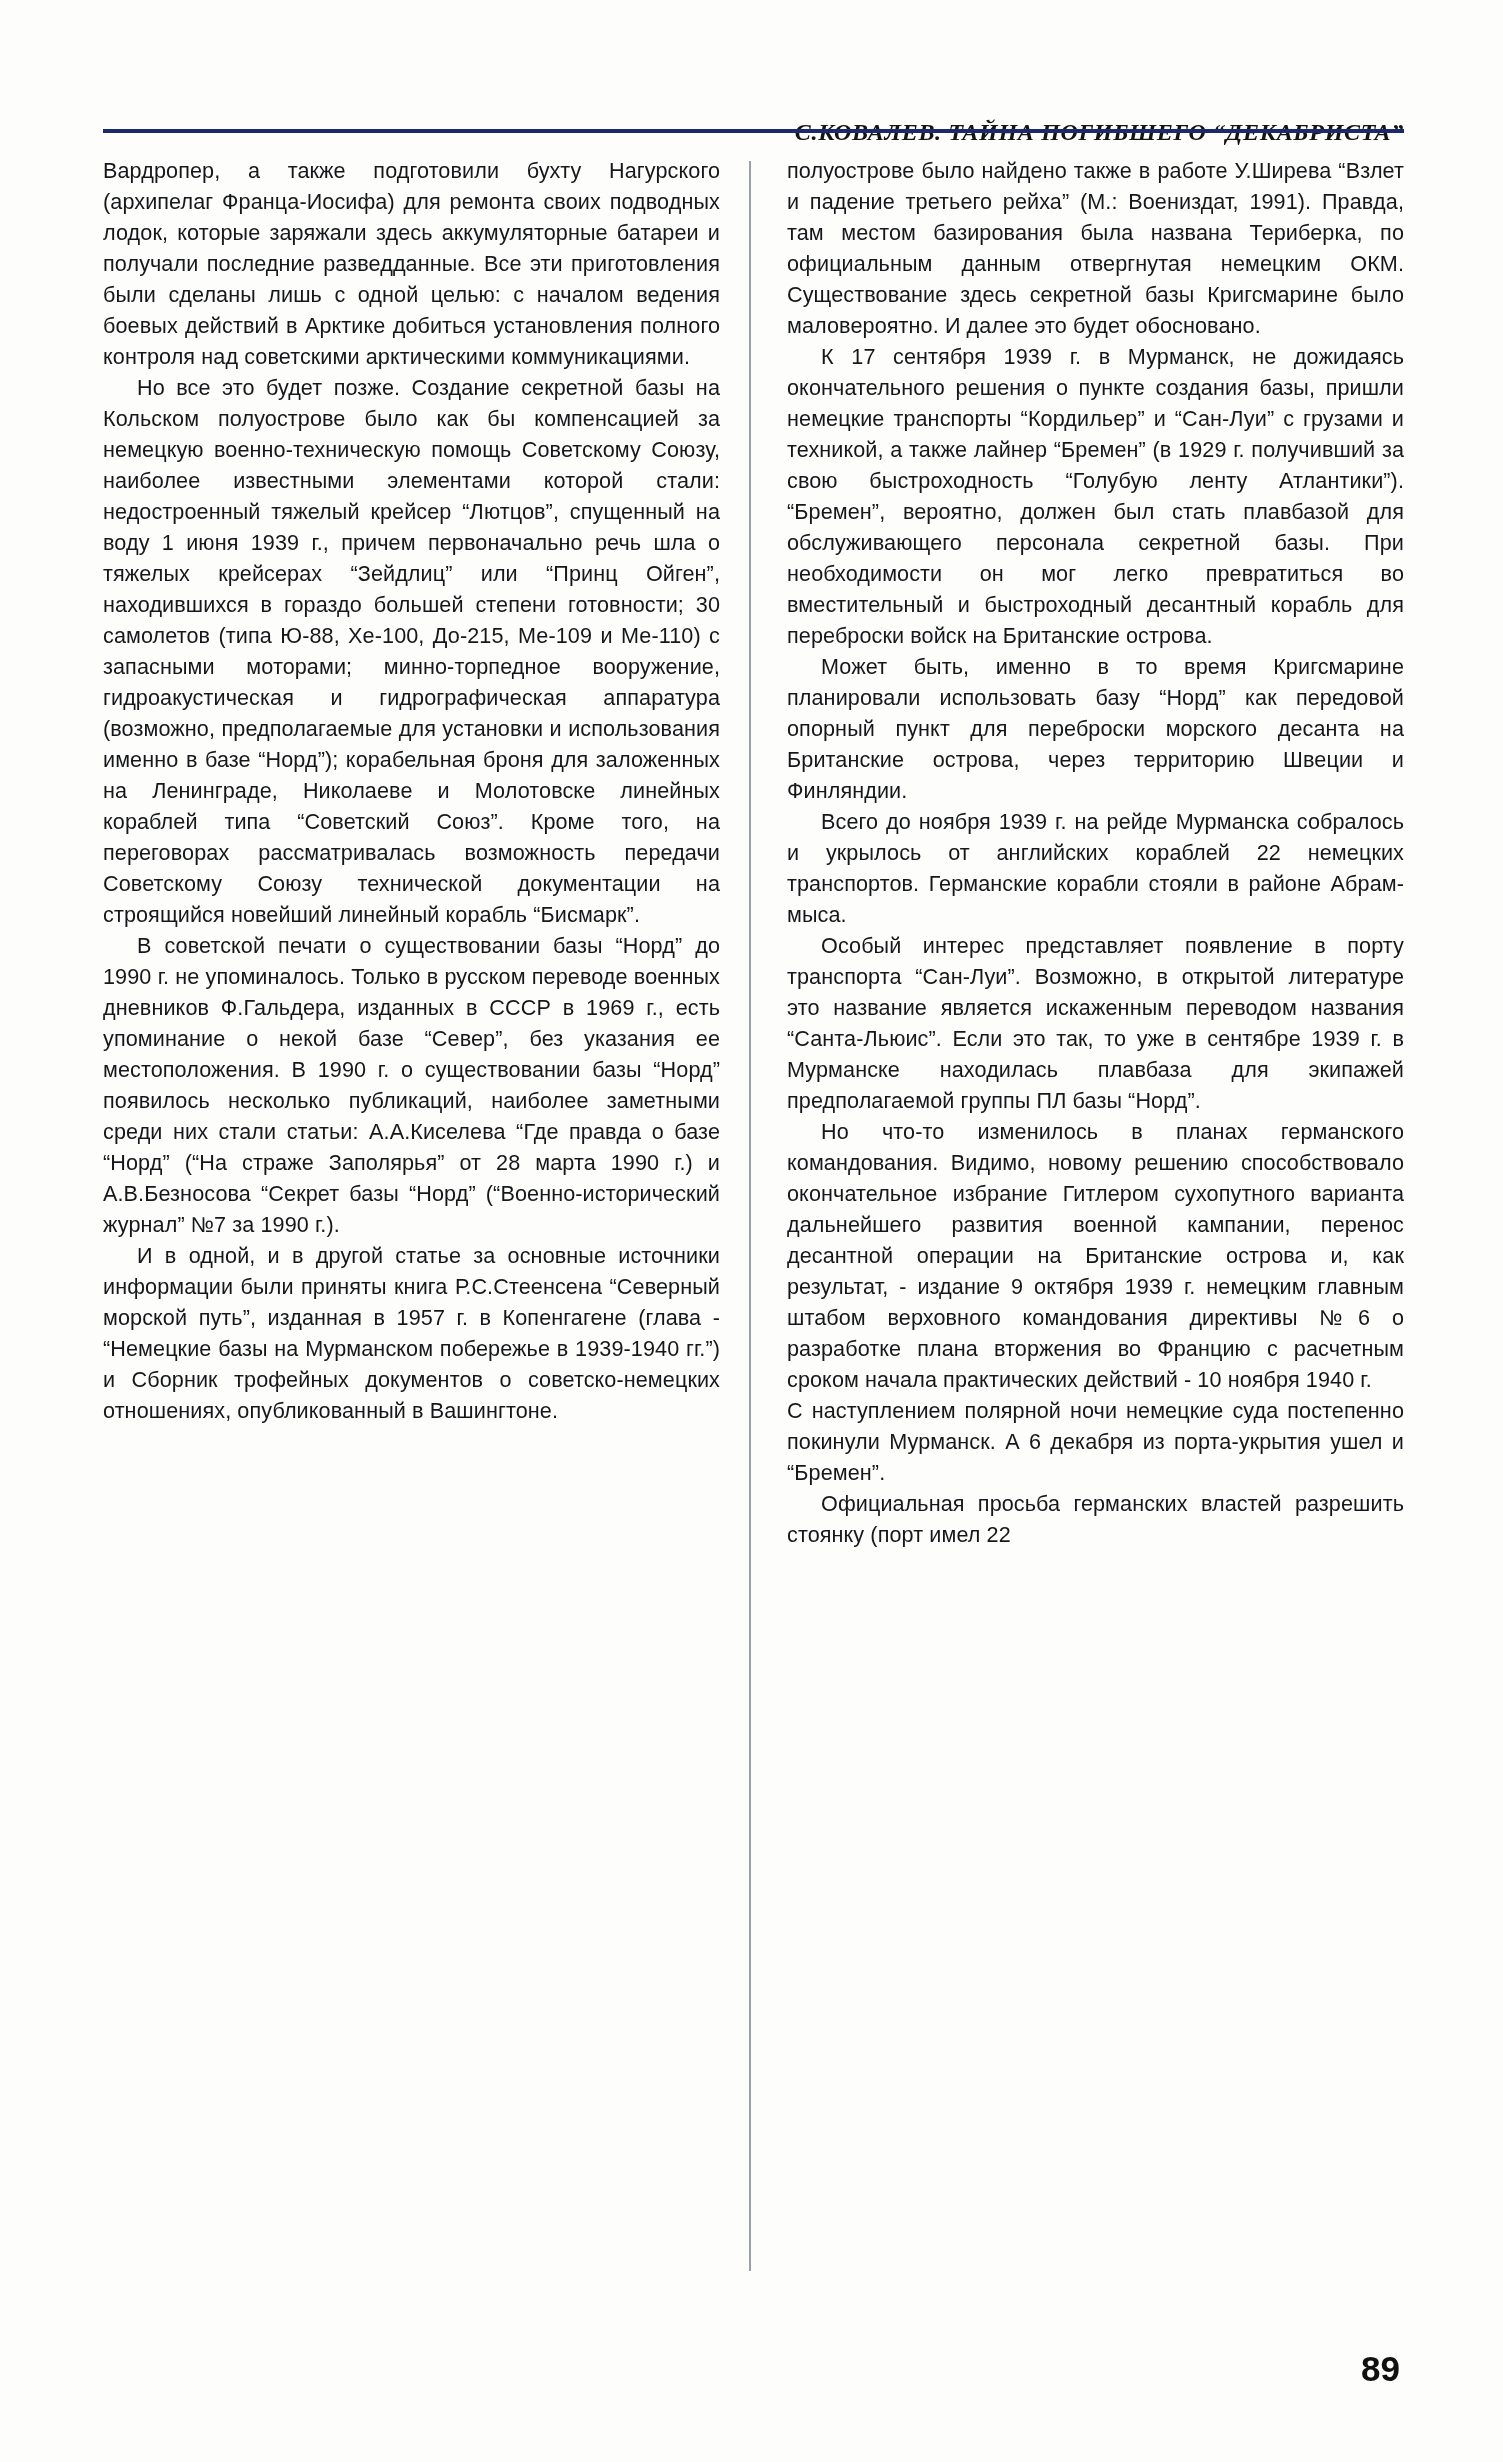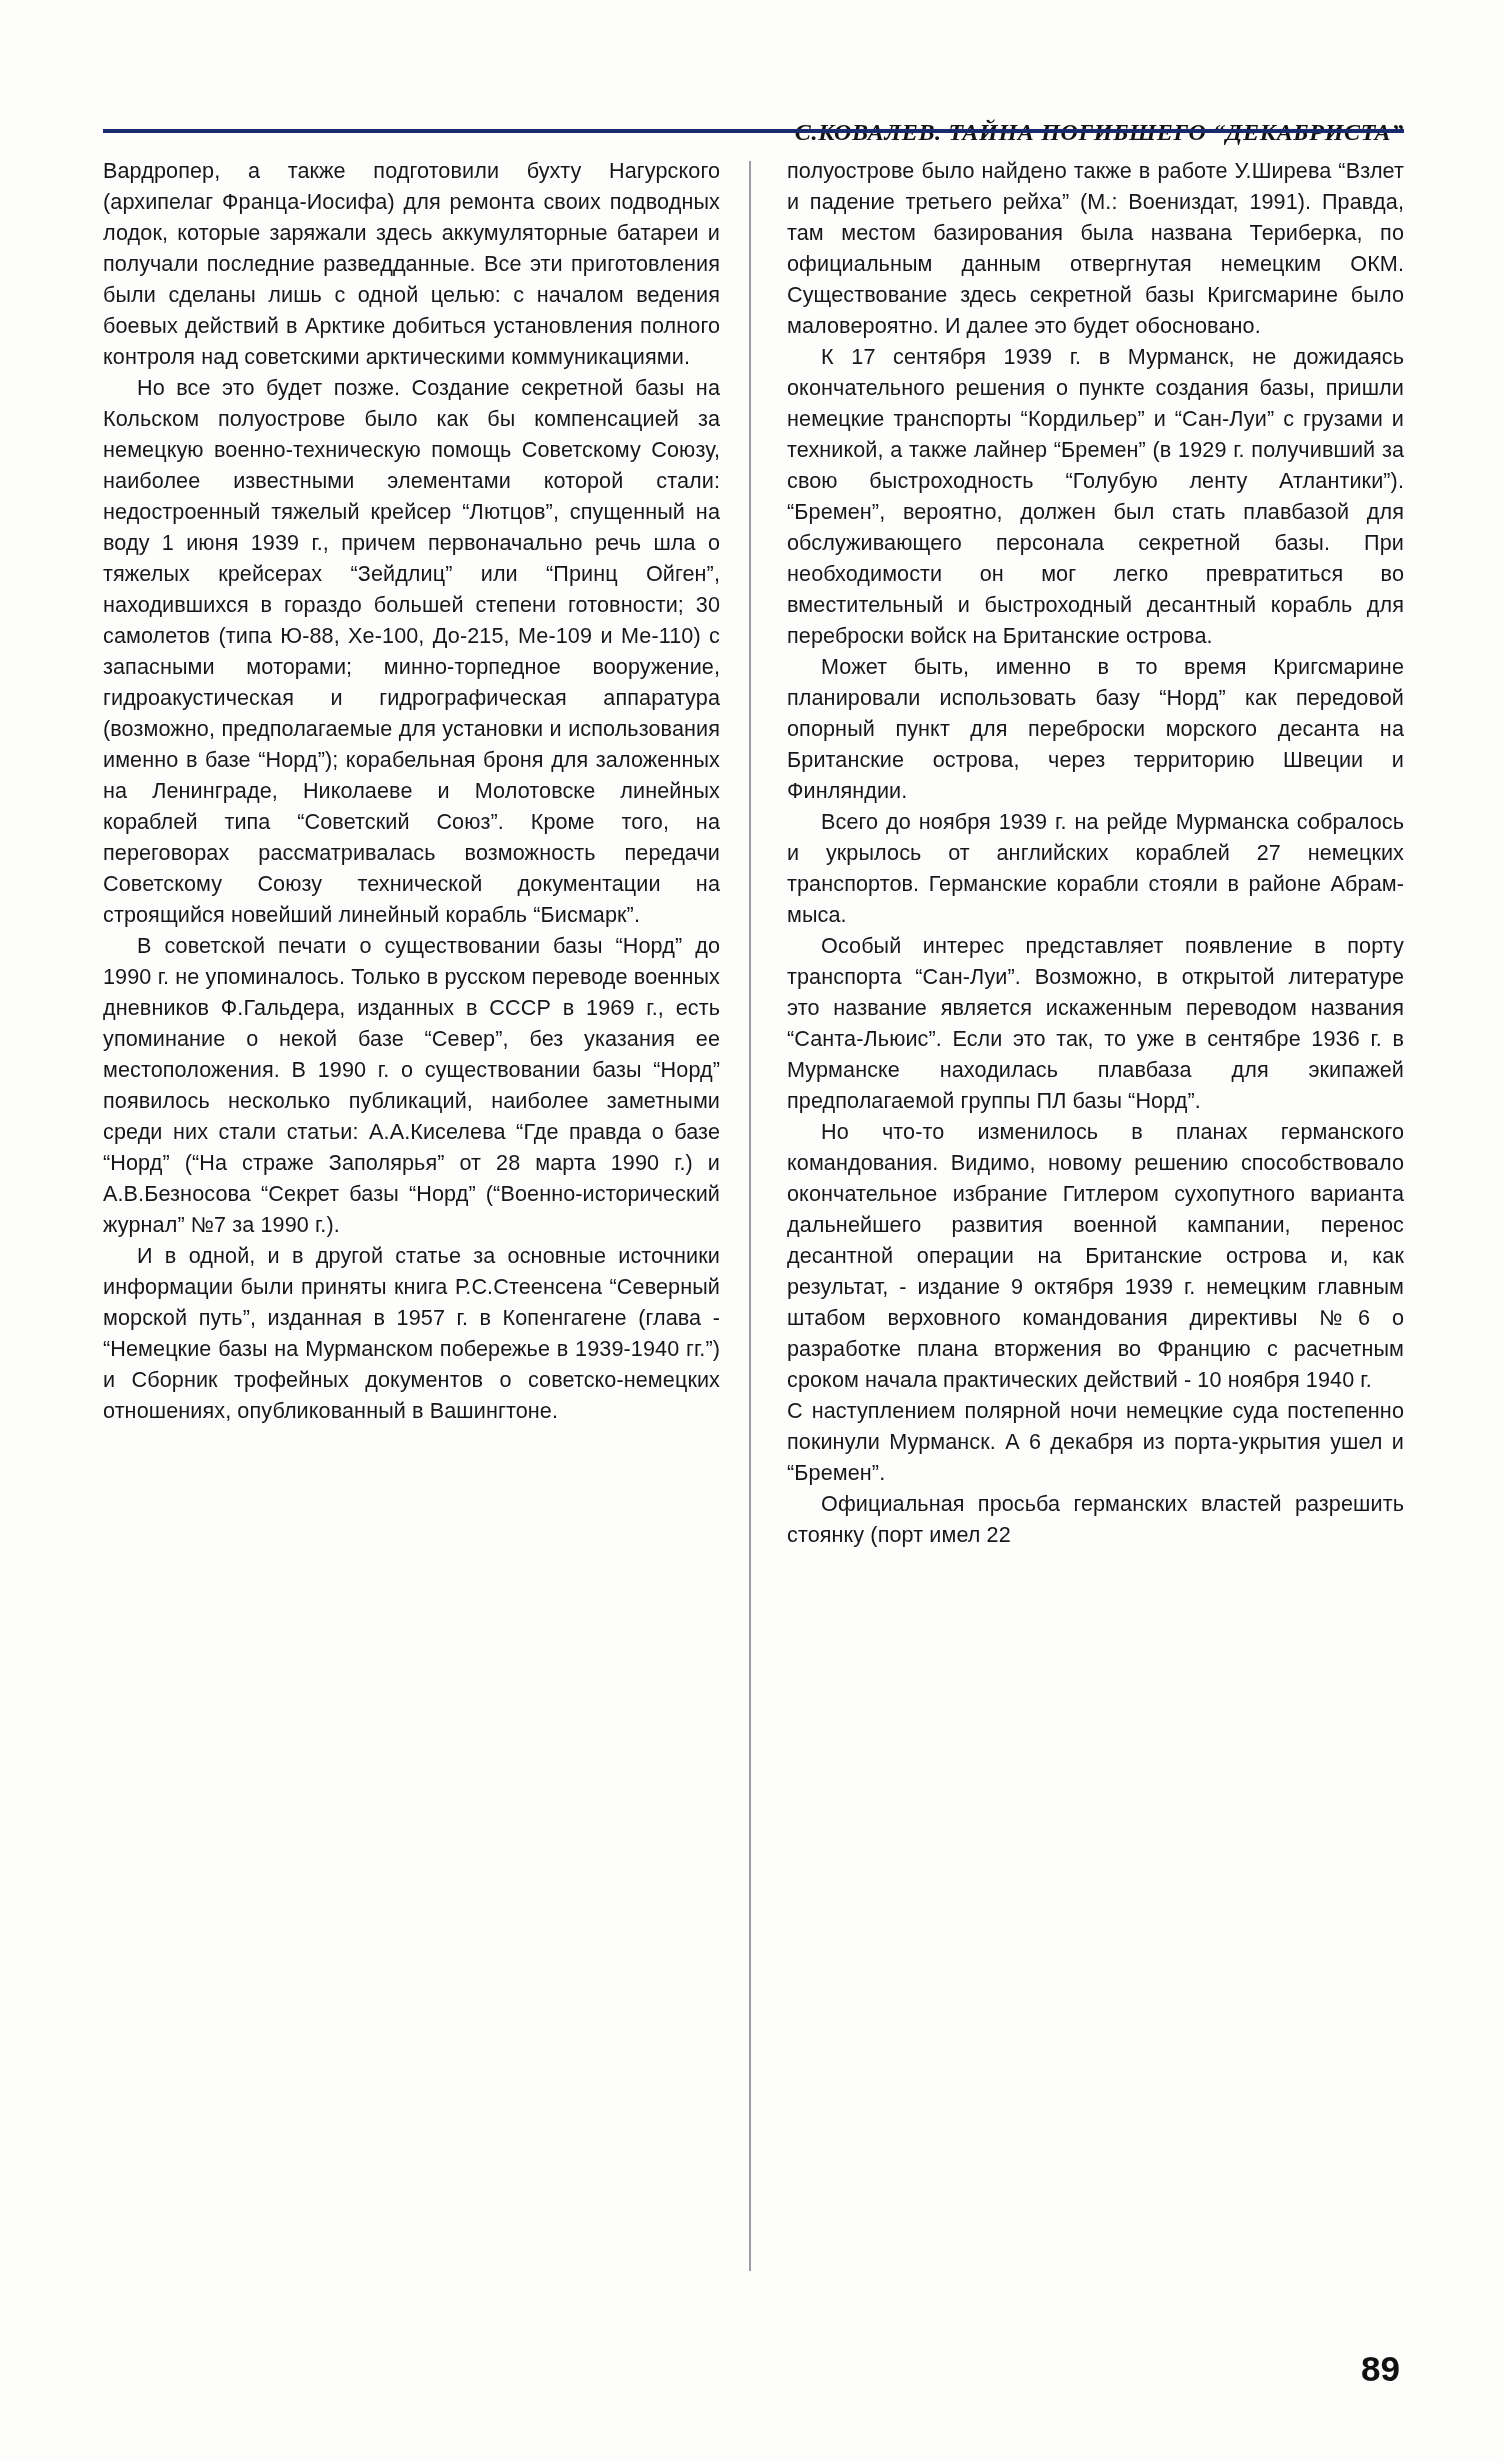--- a/index.html
+++ b/index.html
@@ -109,22 +109,22 @@
       <p>Вардропер, а также подготовили бухту Нагурского (архипелаг Франца-Иосифа) для ремонта своих подводных лодок, которые заряжали здесь аккумуляторные батареи и получали последние разведданные. Все эти приготовления были сделаны лишь с одной целью: с началом ведения боевых действий в Арктике добиться установления полного контроля над советскими арктическими коммуникациями.</p>
       <p class="indent">Но все это будет позже. Создание секретной базы на Кольском полуострове было как бы компенсацией за немецкую военно-техническую помощь Советскому Союзу, наиболее известными элементами которой стали: недостроенный тяжелый крейсер “Лютцов”, спущенный на воду 1 июня 1939 г., причем первоначально речь шла о тяжелых крейсерах “Зейдлиц” или “Принц Ойген”, находившихся в гораздо большей степени готовности; 30 самолетов (типа Ю-88, Хе-100, До-215, Ме-109 и Ме-110) с запасными моторами; минно-торпедное вооружение, гидроакустическая и гидрографическая аппаратура (возможно, предполагаемые для установки и использования именно в базе “Норд”); корабельная броня для заложенных на Ленинграде, Николаеве и Молотовске линейных кораблей типа “Советский Союз”. Кроме того, на переговорах рассматривалась возможность передачи Советскому Союзу технической документации на строящийся новейший линейный корабль “Бисмарк”.</p>
       <p class="indent">В советской печати о существовании базы “Норд” до 1990 г. не упоминалось. Только в русском переводе военных дневников Ф.Гальдера, изданных в СССР в 1969 г., есть упоминание о некой базе “Север”, без указания ее местоположения. В 1990 г. о существовании базы “Норд” появилось несколько публикаций, наиболее заметными среди них стали статьи: А.А.Киселева “Где правда о базе “Норд” (“На страже Заполярья” от 28 марта 1990 г.) и А.В.Безносова “Секрет базы “Норд” (“Военно-исторический журнал” №7 за 1990 г.).</p>
       <p class="indent">И в одной, и в другой статье за основные источники информации были приняты книга Р.С.Стеенсена “Северный морской путь”, изданная в 1957 г. в Копенгагене (глава - “Немецкие базы на Мурманском побережье в 1939-1940 гг.”) и Сборник трофейных документов о советско-немецких отношениях, опубликованный в Вашингтоне.</p>
     </div>
 
     <div class="col col-right">
       <p>полуострове было найдено также в работе У.Ширева “Взлет и падение третьего рейха” (М.: Воениздат, 1991). Правда, там местом базирования была названа Териберка, по официальным данным отвергнутая немецким ОКМ. Существование здесь секретной базы Кригсмарине было маловероятно. И далее это будет обосновано.</p>
       <p class="indent">К 17 сентября 1939 г. в Мурманск, не дожидаясь окончательного решения о пункте создания базы, пришли немецкие транспорты “Кордильер” и “Сан-Луи” с грузами и техникой, а также лайнер “Бремен” (в 1929 г. получивший за свою быстроходность “Голубую ленту Атлантики”). “Бремен”, вероятно, должен был стать плавбазой для обслуживающего персонала секретной базы. При необходимости он мог легко превратиться во вместительный и быстроходный десантный корабль для переброски войск на Британские острова.</p>
       <p class="indent">Может быть, именно в то время Кригсмарине планировали использовать базу “Норд” как передовой опорный пункт для переброски морского десанта на Британские острова, через территорию Швеции и Финляндии.</p>
-      <p class="indent">Всего до ноября 1939 г. на рейде Мурманска собралось и укрылось от английских кораблей 27 немецких транспортов. Германские корабли стояли в районе Абрам-мыса.</p>
-      <p class="indent">Особый интерес представляет появление в порту транспорта “Сан-Луи”. Возможно, в открытой литературе это название является искаженным переводом названия “Санта-Льюис”. Если это так, то уже в сентябре 1936 г. в Мурманске находилась плавбаза для экипажей предполагаемой группы ПЛ базы “Норд”.</p>
+      <p class="indent">Всего до ноября 1939 г. на рейде Мурманска собралось и укрылось от английских кораблей 22 немецких транспортов. Германские корабли стояли в районе Абрам-мыса.</p>
+      <p class="indent">Особый интерес представляет появление в порту транспорта “Сан-Луи”. Возможно, в открытой литературе это название является искаженным переводом названия “Санта-Льюис”. Если это так, то уже в сентябре 1939 г. в Мурманске находилась плавбаза для экипажей предполагаемой группы ПЛ базы “Норд”.</p>
       <p class="indent">Но что-то изменилось в планах германского командования. Видимо, новому решению способствовало окончательное избрание Гитлером сухопутного варианта дальнейшего развития военной кампании, перенос десантной операции на Британские острова и, как результат, - издание 9 октября 1939 г. немецким главным штабом верховного командования директивы №6 о разработке плана вторжения во Францию с расчетным сроком начала практических действий - 10 ноября 1940 г.</p>
       <p>С наступлением полярной ночи немецкие суда постепенно покинули Мурманск. А 6 декабря из порта-укрытия ушел и “Бремен”.</p>
       <p class="indent">Официальная просьба германских властей разрешить стоянку (порт имел 22</p>
     </div>
 
   </div>
 
   <div class="page-number">89</div>
 
 </div>

